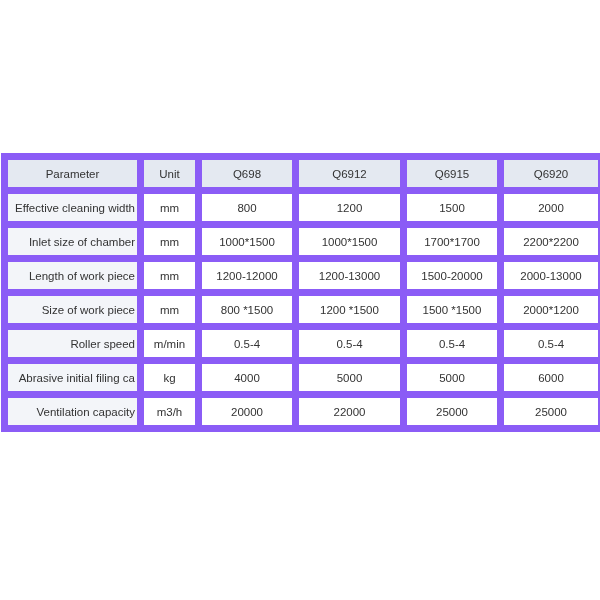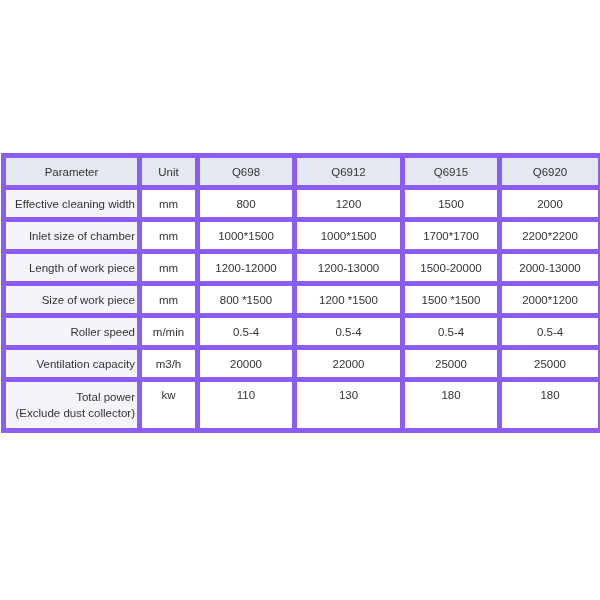--- a/index.html
+++ b/index.html
@@ -18,21 +18,21 @@
     }
     table.spec {
       border-collapse: collapse;
       width: 597px;
       table-layout: fixed;
       font-family: "Liberation Sans", sans-serif;
       font-size: 11.5px;
       color: #333333;
     }
     table.spec td, table.spec th {
-      border: 5px solid #8b5cf6;
+      border: 7px solid #8b5cf6;
       text-align: center;
       vertical-align: middle;
       padding: 0 2px;
       font-weight: normal;
       height: 27px;
       white-space: nowrap;
       overflow: hidden;
     }
     table.spec thead th {
       background: #e4e9f1;
@@ -118,33 +118,32 @@
       </tr>
       <tr>
         <td class="param">Roller speed</td>
         <td>m/min</td>
         <td>0.5-4</td>
         <td>0.5-4</td>
         <td>0.5-4</td>
         <td>0.5-4</td>
       </tr>
       <tr>
+        <td class="param">
+            <span class="cut">Abrasive initial filing ca</span>
+          </td>
+        <td>kg</td>
+        <td>4000</td>
+        <td>5000</td>
+        <td>5000</td>
+        <td>6000</td>
+      </tr>
+      <tr>
         <td class="param">Ventilation capacity</td>
         <td>m3/h</td>
         <td>20000</td>
         <td>22000</td>
         <td>25000</td>
         <td>25000</td>
       </tr>
-      <tr class="tall">
-        <td class="param">
-          <div>Total power</div>
-          <div>(Exclude dust collector)</div>
-        </td>
-        <td>kw</td>
-        <td>110</td>
-        <td>130</td>
-        <td>180</td>
-        <td>180</td>
-      </tr>
     </tbody>
   </table>
 </div>
 
 </body></html>

